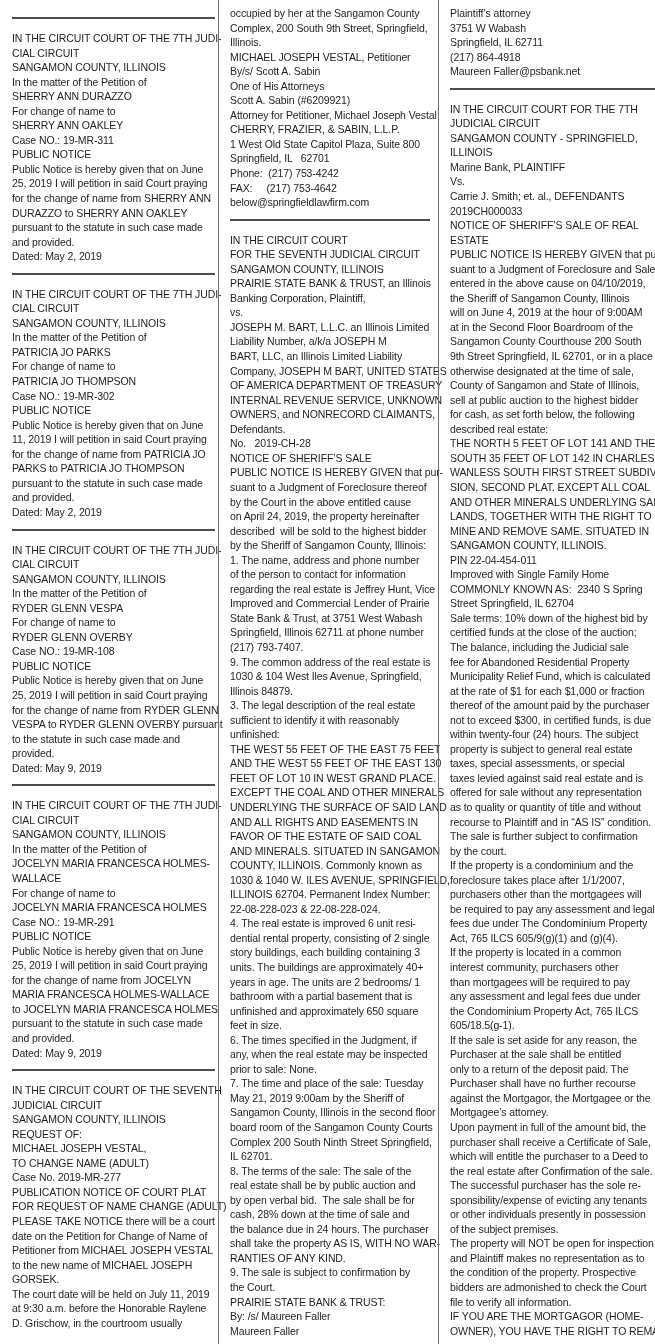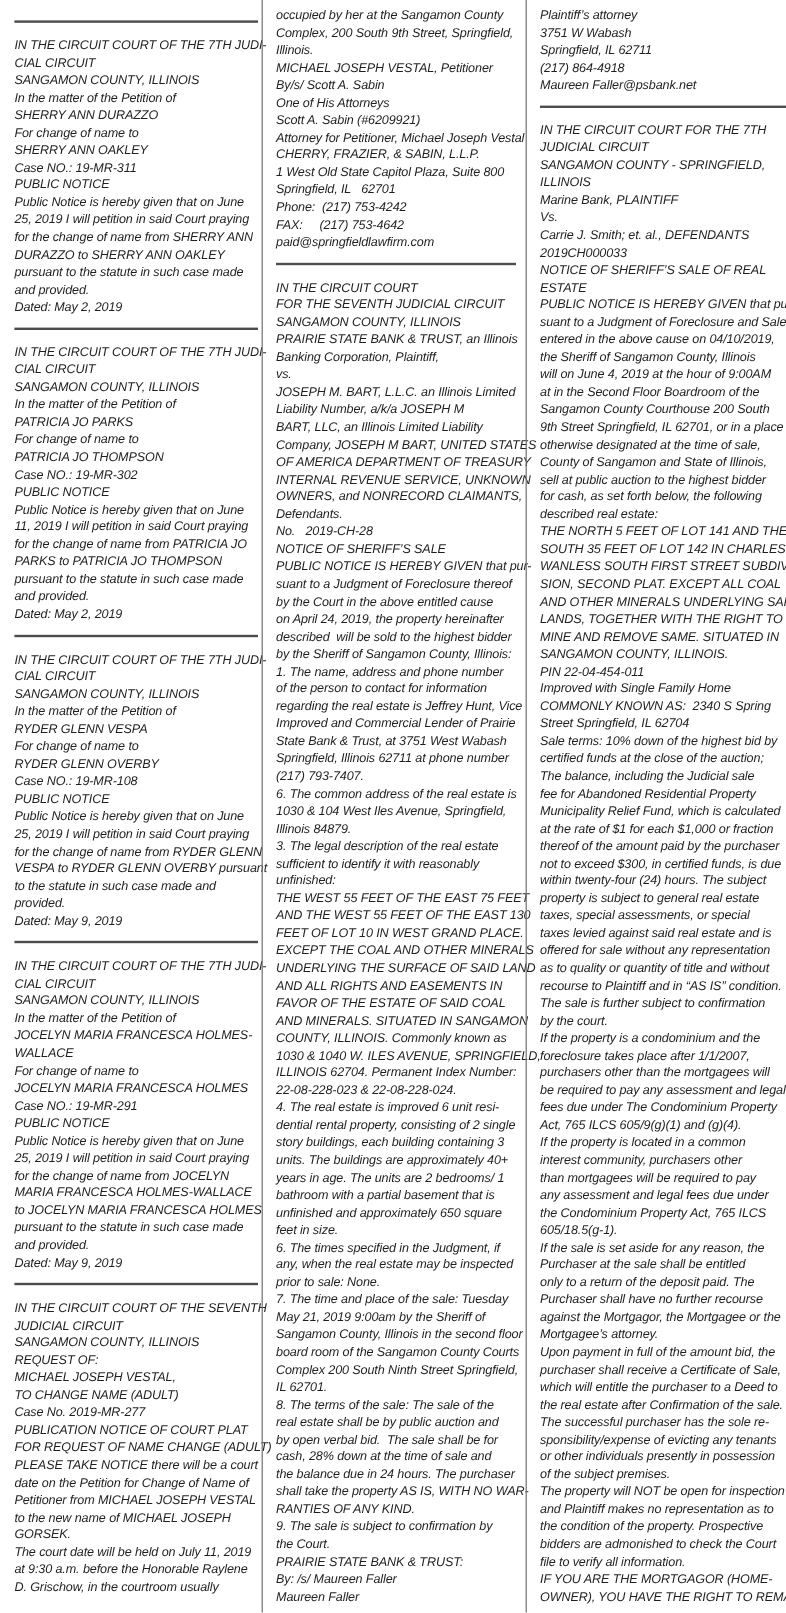--- a/index.html
+++ b/index.html
@@ -38,21 +38,21 @@
   }
   .rule {
     height: 2px;
     background: var(--rule, #4d4d4d);
     margin: 9px 0 12px 0;
   }
   .col-1 .rule:first-child {
     margin-top: 17px;
     margin-bottom: 12px;
   }
-  .notice { margin: 0; font-style: italic; }
+  .notice { margin: 0; }
 </style>
 </head>
 <body>
 
 <div class="page">
   <div class="col col-1">
       <div class="rule"></div>
       <div class="notice">
         <div class="line">IN THE CIRCUIT COURT OF THE 7TH JUDI-</div>
         <div class="line">CIAL CIRCUIT</div>
@@ -160,21 +160,21 @@
         <div class="line">MICHAEL JOSEPH VESTAL, Petitioner</div>
         <div class="line">By/s/ Scott A. Sabin</div>
         <div class="line">One of His Attorneys</div>
         <div class="line">Scott A. Sabin (#6209921)</div>
         <div class="line">Attorney for Petitioner, Michael Joseph Vestal</div>
         <div class="line">CHERRY, FRAZIER, &amp; SABIN, L.L.P.</div>
         <div class="line">1 West Old State Capitol Plaza, Suite 800</div>
         <div class="line">Springfield, IL   62701</div>
         <div class="line">Phone:  (217) 753-4242</div>
         <div class="line">FAX:     (217) 753-4642</div>
-        <div class="line">paid@springfieldlawfirm.com</div>
+        <div class="line">below@springfieldlawfirm.com</div>
       </div>
       <div class="rule"></div>
       <div class="notice">
         <div class="line">IN THE CIRCUIT COURT</div>
         <div class="line">FOR THE SEVENTH JUDICIAL CIRCUIT</div>
         <div class="line">SANGAMON COUNTY, ILLINOIS</div>
         <div class="line">PRAIRIE STATE BANK &amp; TRUST, an Illinois</div>
         <div class="line">Banking Corporation, Plaintiff,</div>
         <div class="line">vs.</div>
         <div class="line">JOSEPH M. BART, L.L.C. an Illinois Limited</div>
@@ -193,21 +193,21 @@
         <div class="line">on April 24, 2019, the property hereinafter</div>
         <div class="line">described  will be sold to the highest bidder</div>
         <div class="line">by the Sheriff of Sangamon County, Illinois:</div>
         <div class="line">1. The name, address and phone number</div>
         <div class="line">of the person to contact for information</div>
         <div class="line">regarding the real estate is Jeffrey Hunt, Vice</div>
         <div class="line">Improved and Commercial Lender of Prairie</div>
         <div class="line">State Bank &amp; Trust, at 3751 West Wabash</div>
         <div class="line">Springfield, Illinois 62711 at phone number</div>
         <div class="line">(217) 793-7407.</div>
-        <div class="line">6. The common address of the real estate is</div>
+        <div class="line">9. The common address of the real estate is</div>
         <div class="line">1030 &amp; 104 West Iles Avenue, Springfield,</div>
         <div class="line">Illinois 84879.</div>
         <div class="line">3. The legal description of the real estate</div>
         <div class="line">sufficient to identify it with reasonably</div>
         <div class="line">unfinished:</div>
         <div class="line">THE WEST 55 FEET OF THE EAST 75 FEET</div>
         <div class="line">AND THE WEST 55 FEET OF THE EAST 130</div>
         <div class="line">FEET OF LOT 10 IN WEST GRAND PLACE.</div>
         <div class="line">EXCEPT THE COAL AND OTHER MINERALS</div>
         <div class="line">UNDERLYING THE SURFACE OF SAID LAND</div>

